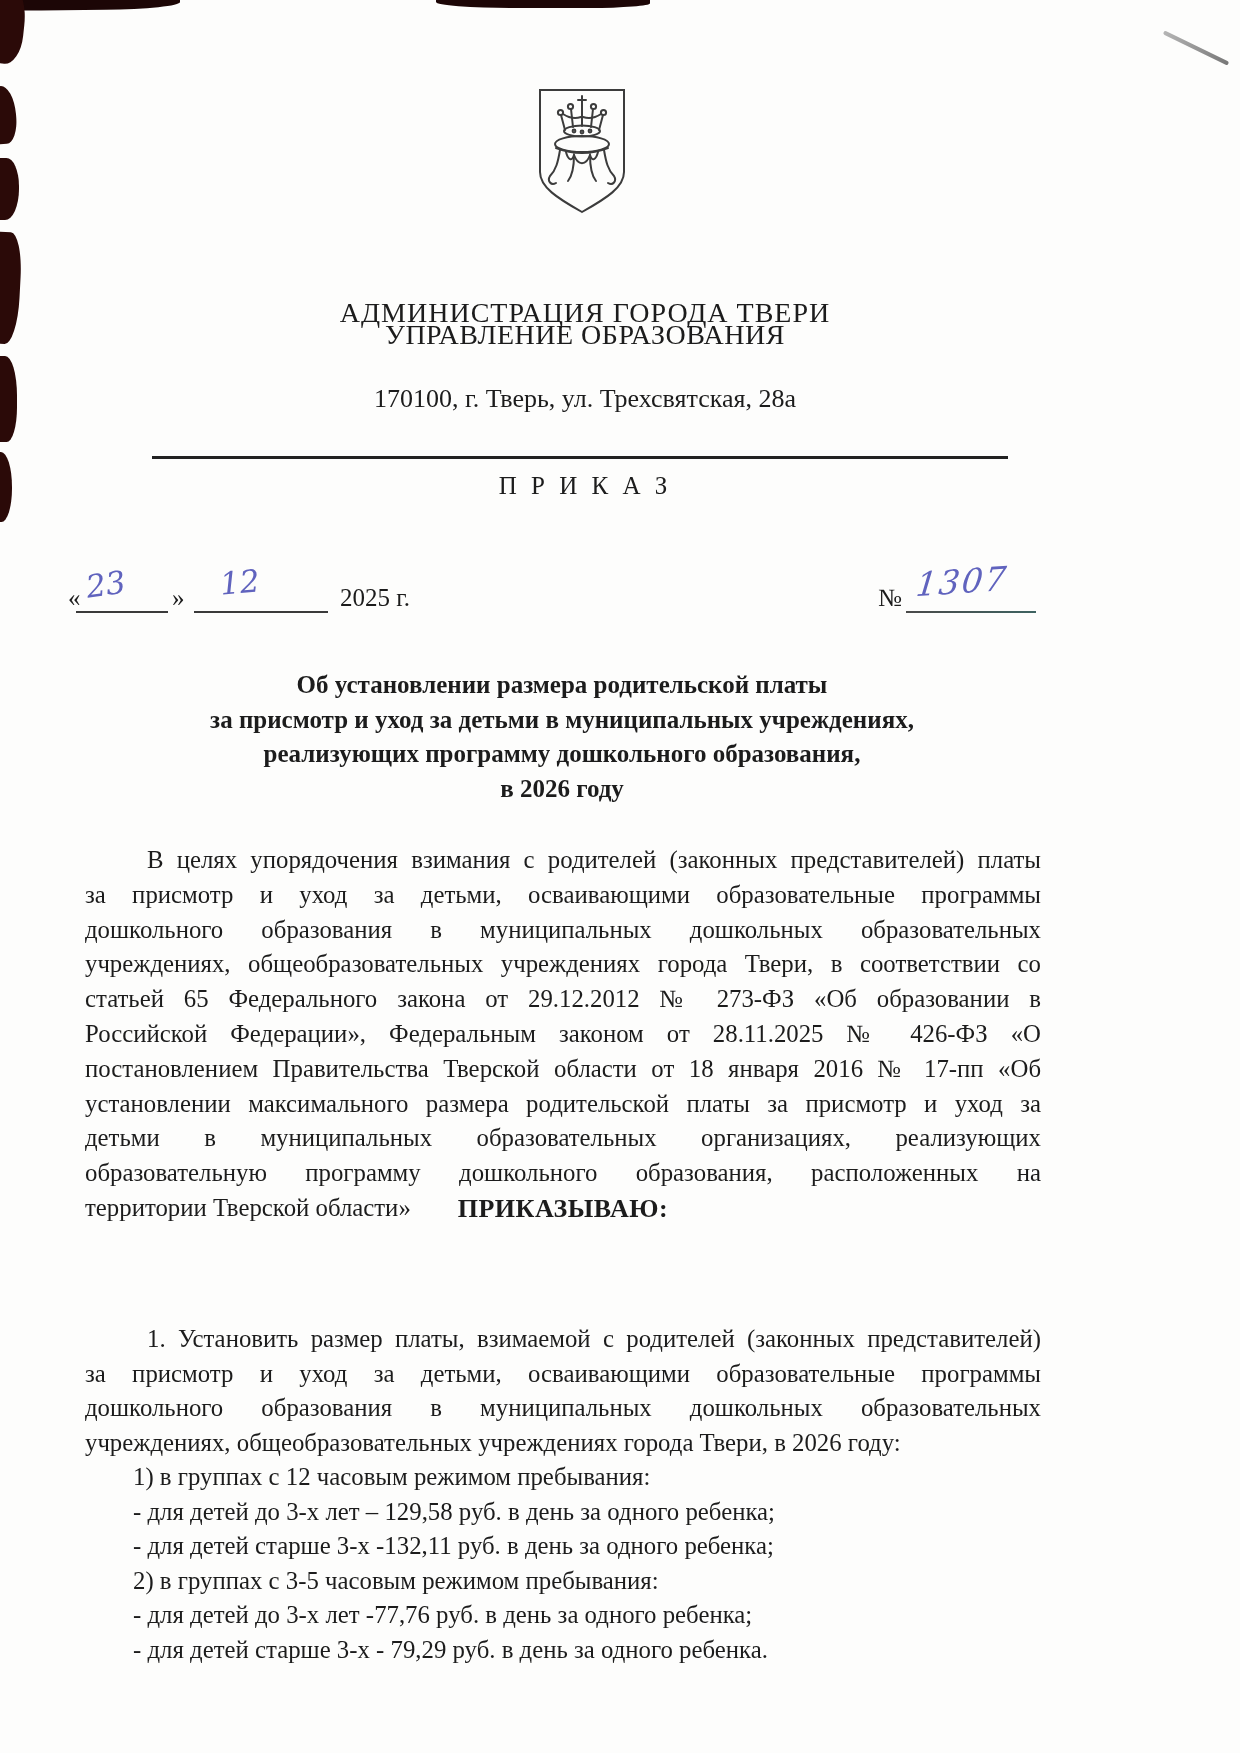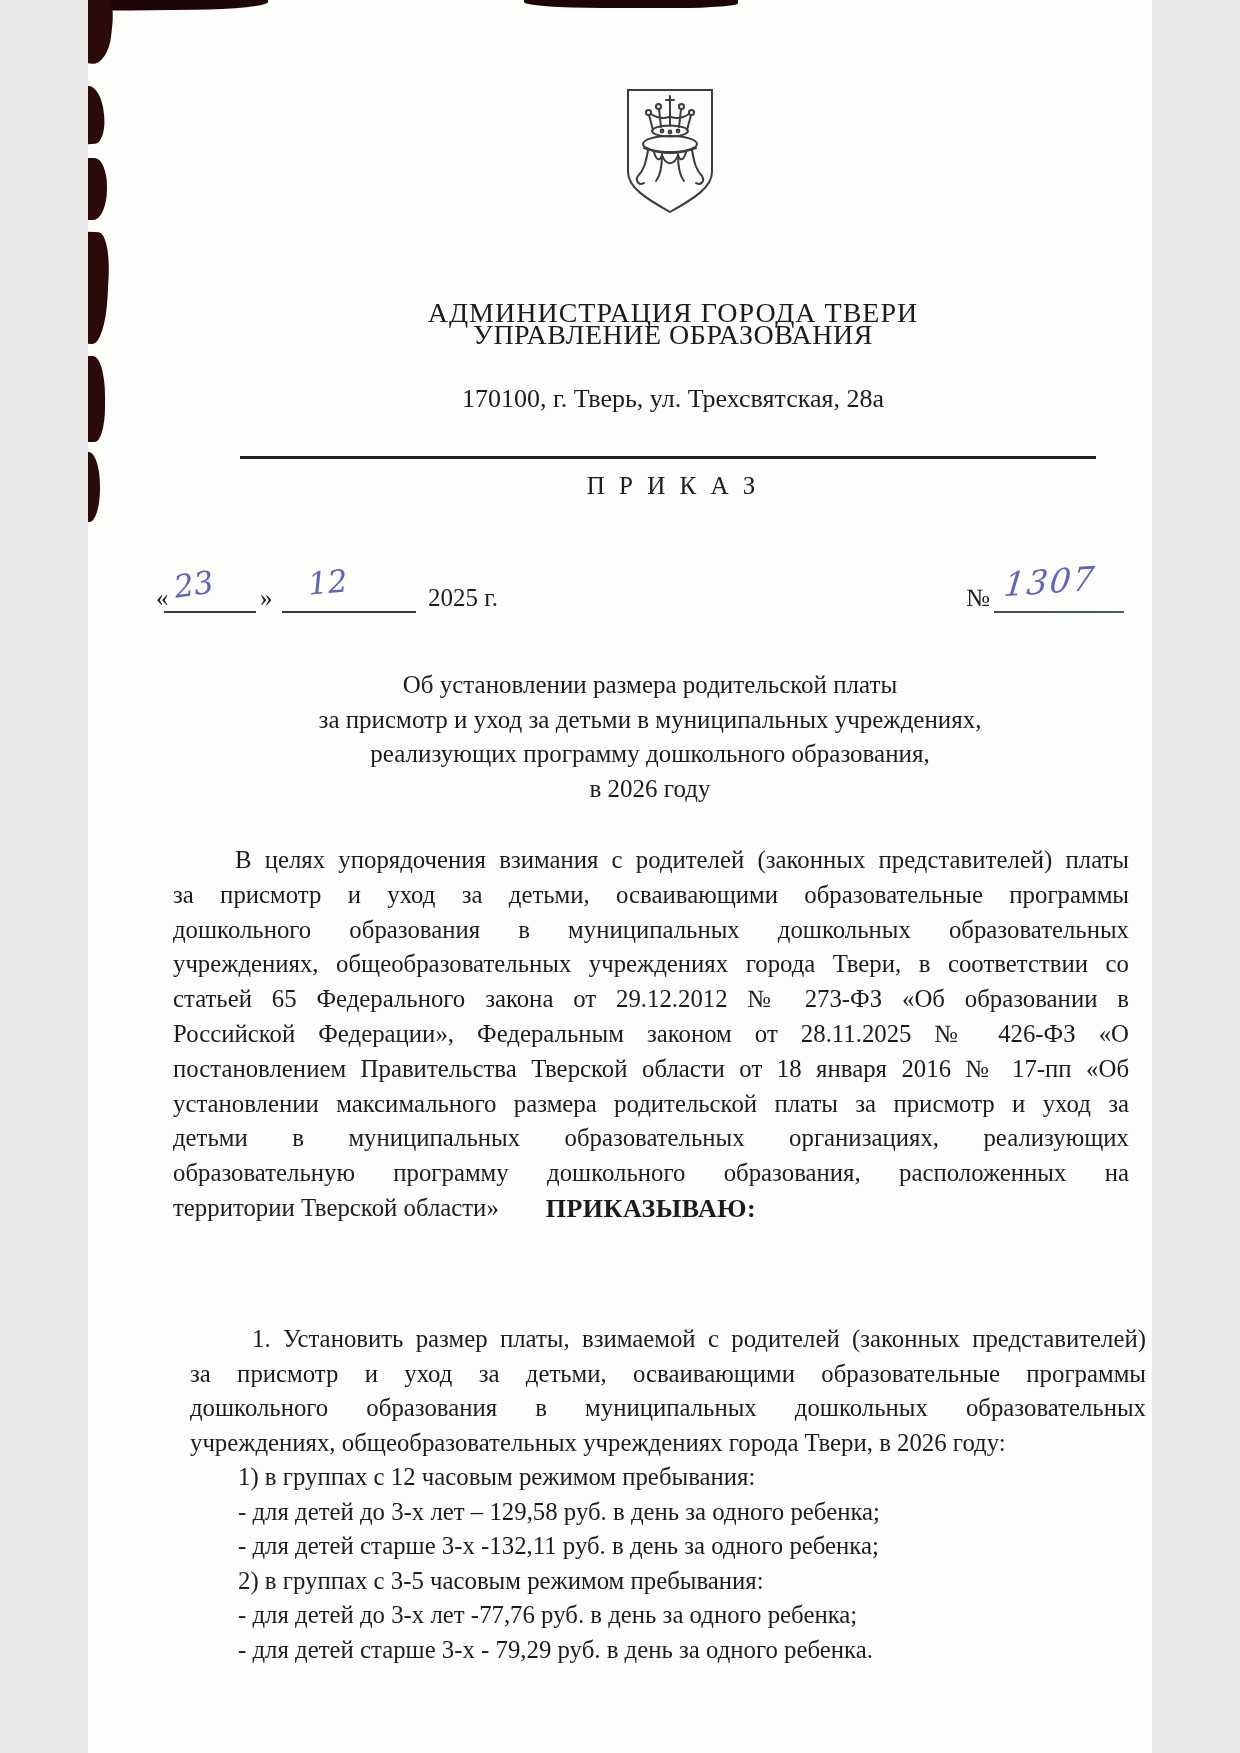--- a/index.html
+++ b/index.html
@@ -1,18 +1,18 @@
 <!DOCTYPE html>
 <html lang="ru"><head>
 <meta charset="utf-8">
 <title>Приказ</title>
 <style>
   html,body{margin:0;padding:0;background:#e8e8e8;}
   .page{
-    position:relative;width:1064px;height:1753px;margin:0 auto;
+    position:relative;width:1240px;height:1753px;margin:0 auto;
     background:#fdfdfc;overflow:hidden;
     font-family:"Liberation Serif",serif;color:#1c1c1c;
   }
   
   .blob{position:absolute;background:#2b0a08;}
   .blob.b1{left:-8px;top:-10px;width:32px;height:74px;border-radius:0 40% 50% 0/0 45% 40% 0;transform:rotate(6deg);}
   .blob.b2{left:-10px;top:86px;width:26px;height:58px;border-radius:0 50% 45% 0;transform:rotate(-5deg);}
   .blob.b3{left:-9px;top:158px;width:28px;height:62px;border-radius:0 45% 50% 0;}
   .blob.b4{left:-10px;top:232px;width:30px;height:112px;border-radius:0 40% 42% 0;transform:rotate(3deg);}
   .blob.b5{left:-9px;top:356px;width:26px;height:86px;border-radius:0 46% 40% 0;}
@@ -31,25 +31,25 @@
   .addr{top:384px;font-size:26px;}
   .divider{position:absolute;left:152px;top:456px;width:856px;height:3px;background:#222;}
   .doctype{top:472px;font-size:25px;letter-spacing:4px;}
   
   .req{position:absolute;font-size:25px;}
   .hand{position:absolute;color:#6063be;font-family:"DejaVu Serif",serif;font-style:italic;}
   .uline{position:absolute;height:2px;background:#3a3a3a;}
   .uline.num{background:linear-gradient(90deg,#4a4a4a,#3e6361);}
   
   .title{position:absolute;left:84px;top:668px;width:956px;text-align:center;
-    font-weight:normal;font-size:25px;line-height:34.7px;}
+    font-weight:bold;font-size:25px;line-height:34.7px;}
   
   .block{position:absolute;left:85px;width:956px;font-size:24.8px;}
   .intro{top:843px;line-height:34.8px;}
-  .items{top:1322px;line-height:34.5px;margin-left:17px;}
+  .items{top:1322px;line-height:34.5px;}
   .bline{text-align:justify;text-align-last:justify;}
   .jfirst{text-indent:62px;}
   .jlast{text-align-last:left;}
   .sub{text-align:center;text-align-last:left;padding-left:48px;}
   .orderword{position:absolute;left:85px;top:1194px;width:956px;text-align:center;
     font-weight:bold;font-size:26px;letter-spacing:0.5px;}
 </style>
 </head>
 <body>
 

